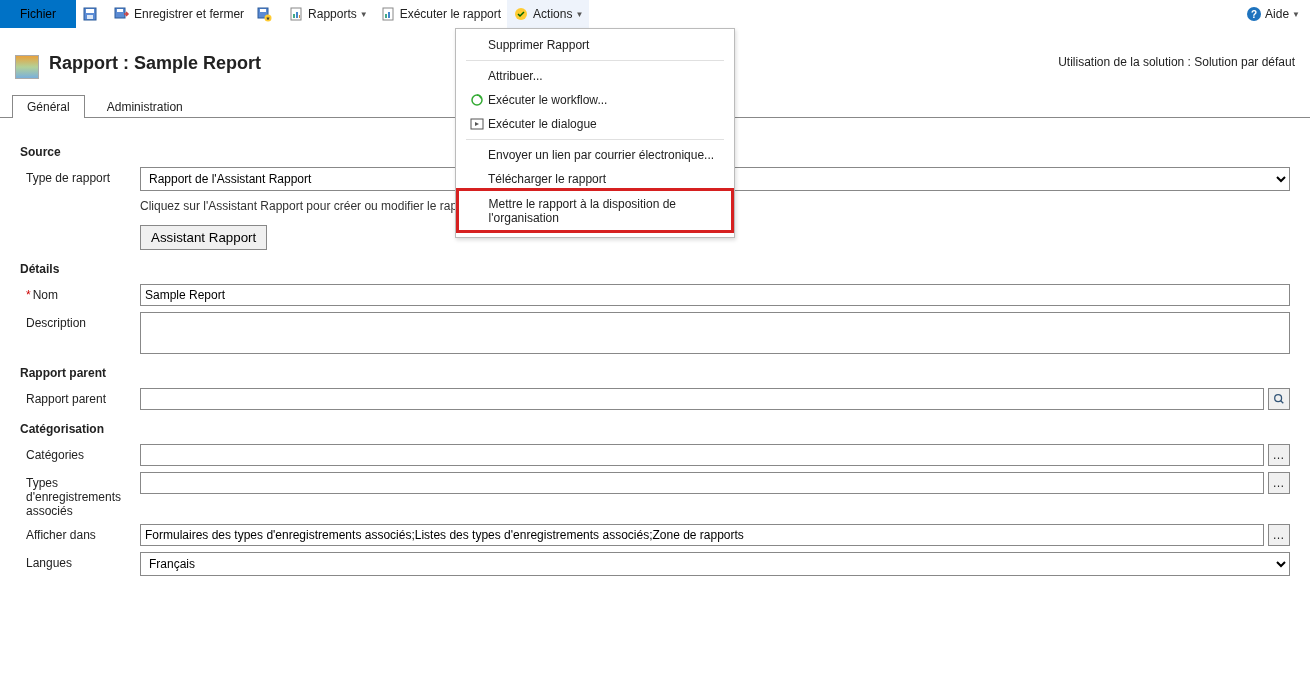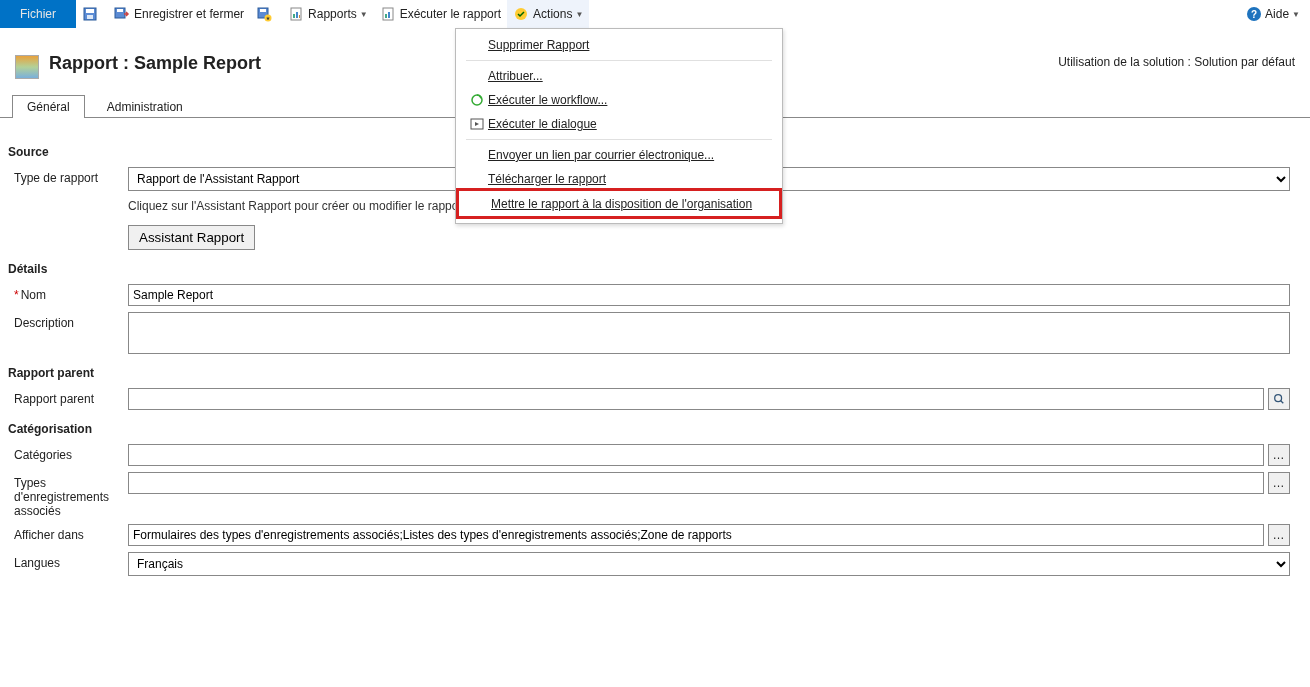--- a/index.html
+++ b/index.html
@@ -1,64 +1,63 @@
 <!DOCTYPE html>
 <html><head>
 <meta charset="utf-8">
 <style>
 * { box-sizing: border-box; margin: 0; padding: 0; font-family: "Segoe UI", Tahoma, sans-serif; }
 body { font-size: 12px; color: #222; background: #fff; }
 
 
 .toolbar { display: flex; align-items: center; height: 28px; background: #fff; padding: 0; position: relative; z-index: 2; }
-.file-btn { background: #0072C6; color: #e5e5e5; padding: 4px 20px; font-size: 12px; height: 100%; display: flex; align-items: center; cursor: pointer; }
+.file-btn { background: #0072C6; color: #000000; padding: 4px 20px; font-size: 12px; height: 100%; display: flex; align-items: center; cursor: pointer; }
 .tbar-item { display: flex; align-items: center; height: 100%; padding: 0 6px; cursor: pointer; white-space: nowrap; }
 .tbar-icon { width: 16px; height: 16px; margin-right: 4px; display: inline-block; }
 .tbar-caret { margin-left: 3px; font-size: 8px; color: #555; }
 .spacer { flex: 1; }
 .help-btn { display: flex; align-items: center; padding: 0 10px; cursor: pointer; }
 .help-icon { width: 14px; height: 14px; border-radius: 50%; background: #1E73BE; color: #fff; display: flex; align-items: center; justify-content: center; font-size: 10px; font-weight: bold; margin-right: 4px; }
 
 
 .header { display: flex; align-items: flex-start; padding: 25px 15px 15px 15px; }
 .header-icon { width: 24px; height: 24px; margin-right: 10px; margin-top: 2px; background: linear-gradient(#e8a23d, #b3d198, #7ab0db); border: 1px solid #aaa; }
 .header-title { font-size: 18px; font-weight: 600; }
 .header-right { margin-left: auto; font-size: 12px; padding-top: 2px; }
 
 
 .tabs { display: flex; border-bottom: 1px solid #888; padding-left: 12px; gap: 7px; }
 .tab { padding: 4px 14px; border: 1px solid transparent; border-bottom: none; cursor: pointer; position: relative; top: 1px; }
 .tab.active { border-color: #888; background: #fff; }
 
 
-.form-body { padding: 15px 20px 20px 8px; }
+.form-body { padding: 15px 20px 20px 20px; }
 .section-title { font-weight: 600; margin: 12px 0 8px 0; }
 .row { display: flex; align-items: flex-start; margin-bottom: 6px; }
 .label-col { width: 120px; padding-top: 4px; padding-left: 6px; flex-shrink: 0; }
 .req { color: #c00; margin-right: 2px; }
 .field-col { flex: 1; display: flex; align-items: flex-end; }
 .select, .tinput, .tarea { width: 100%; border: 1px solid #888; padding: 3px 4px; font-size: 12px; font-family: inherit; background: #fff; }
 .tarea { height: 42px; resize: none; }
 .hint { font-size: 12px; color: #333; margin-left: 0; padding: 2px 0 6px 0; }
 .wizard-btn { border: 1px solid #888; background: #f0f0f0; padding: 4px 10px; cursor: pointer; }
 .lookup-btn { width: 22px; height: 22px; border: 1px solid #888; background: #f0f0f0; margin-left: 4px; display: flex; align-items: center; justify-content: center; cursor: pointer; flex-shrink: 0; font-size: 11px; color: #333; }
 .dots-btn { width: 22px; height: 22px; border: 1px solid #888; background: #f0f0f0; margin-left: 4px; display: flex; align-items: center; justify-content: center; cursor: pointer; flex-shrink: 0; letter-spacing: 1px; }
 
 
 .menu {
   position: absolute;
   left: 455px;
   top: 28px;
-  width: 328px;
+  width: 280px;
   background: #fff;
   border: 1px solid #bbb;
   box-shadow: 1px 2px 4px rgba(0,0,0,0.15);
   z-index: 10;
   padding: 4px 0;
-  text-decoration: underline;
 }
 .menu-item { display: flex; align-items: center; padding: 5px 10px 5px 10px; cursor: pointer; }
 .menu-icon-col { width: 22px; display: flex; justify-content: center; }
 .menu-sep { height: 1px; background: #e0e0e0; margin: 3px 10px; }
 .menu-highlight { border: 3px solid #d62020; margin-top: -3px; }
 .menu-highlight .menu-item { padding-top: 6px; }
 
 svg { display: block; }
 </style>
 </head>

